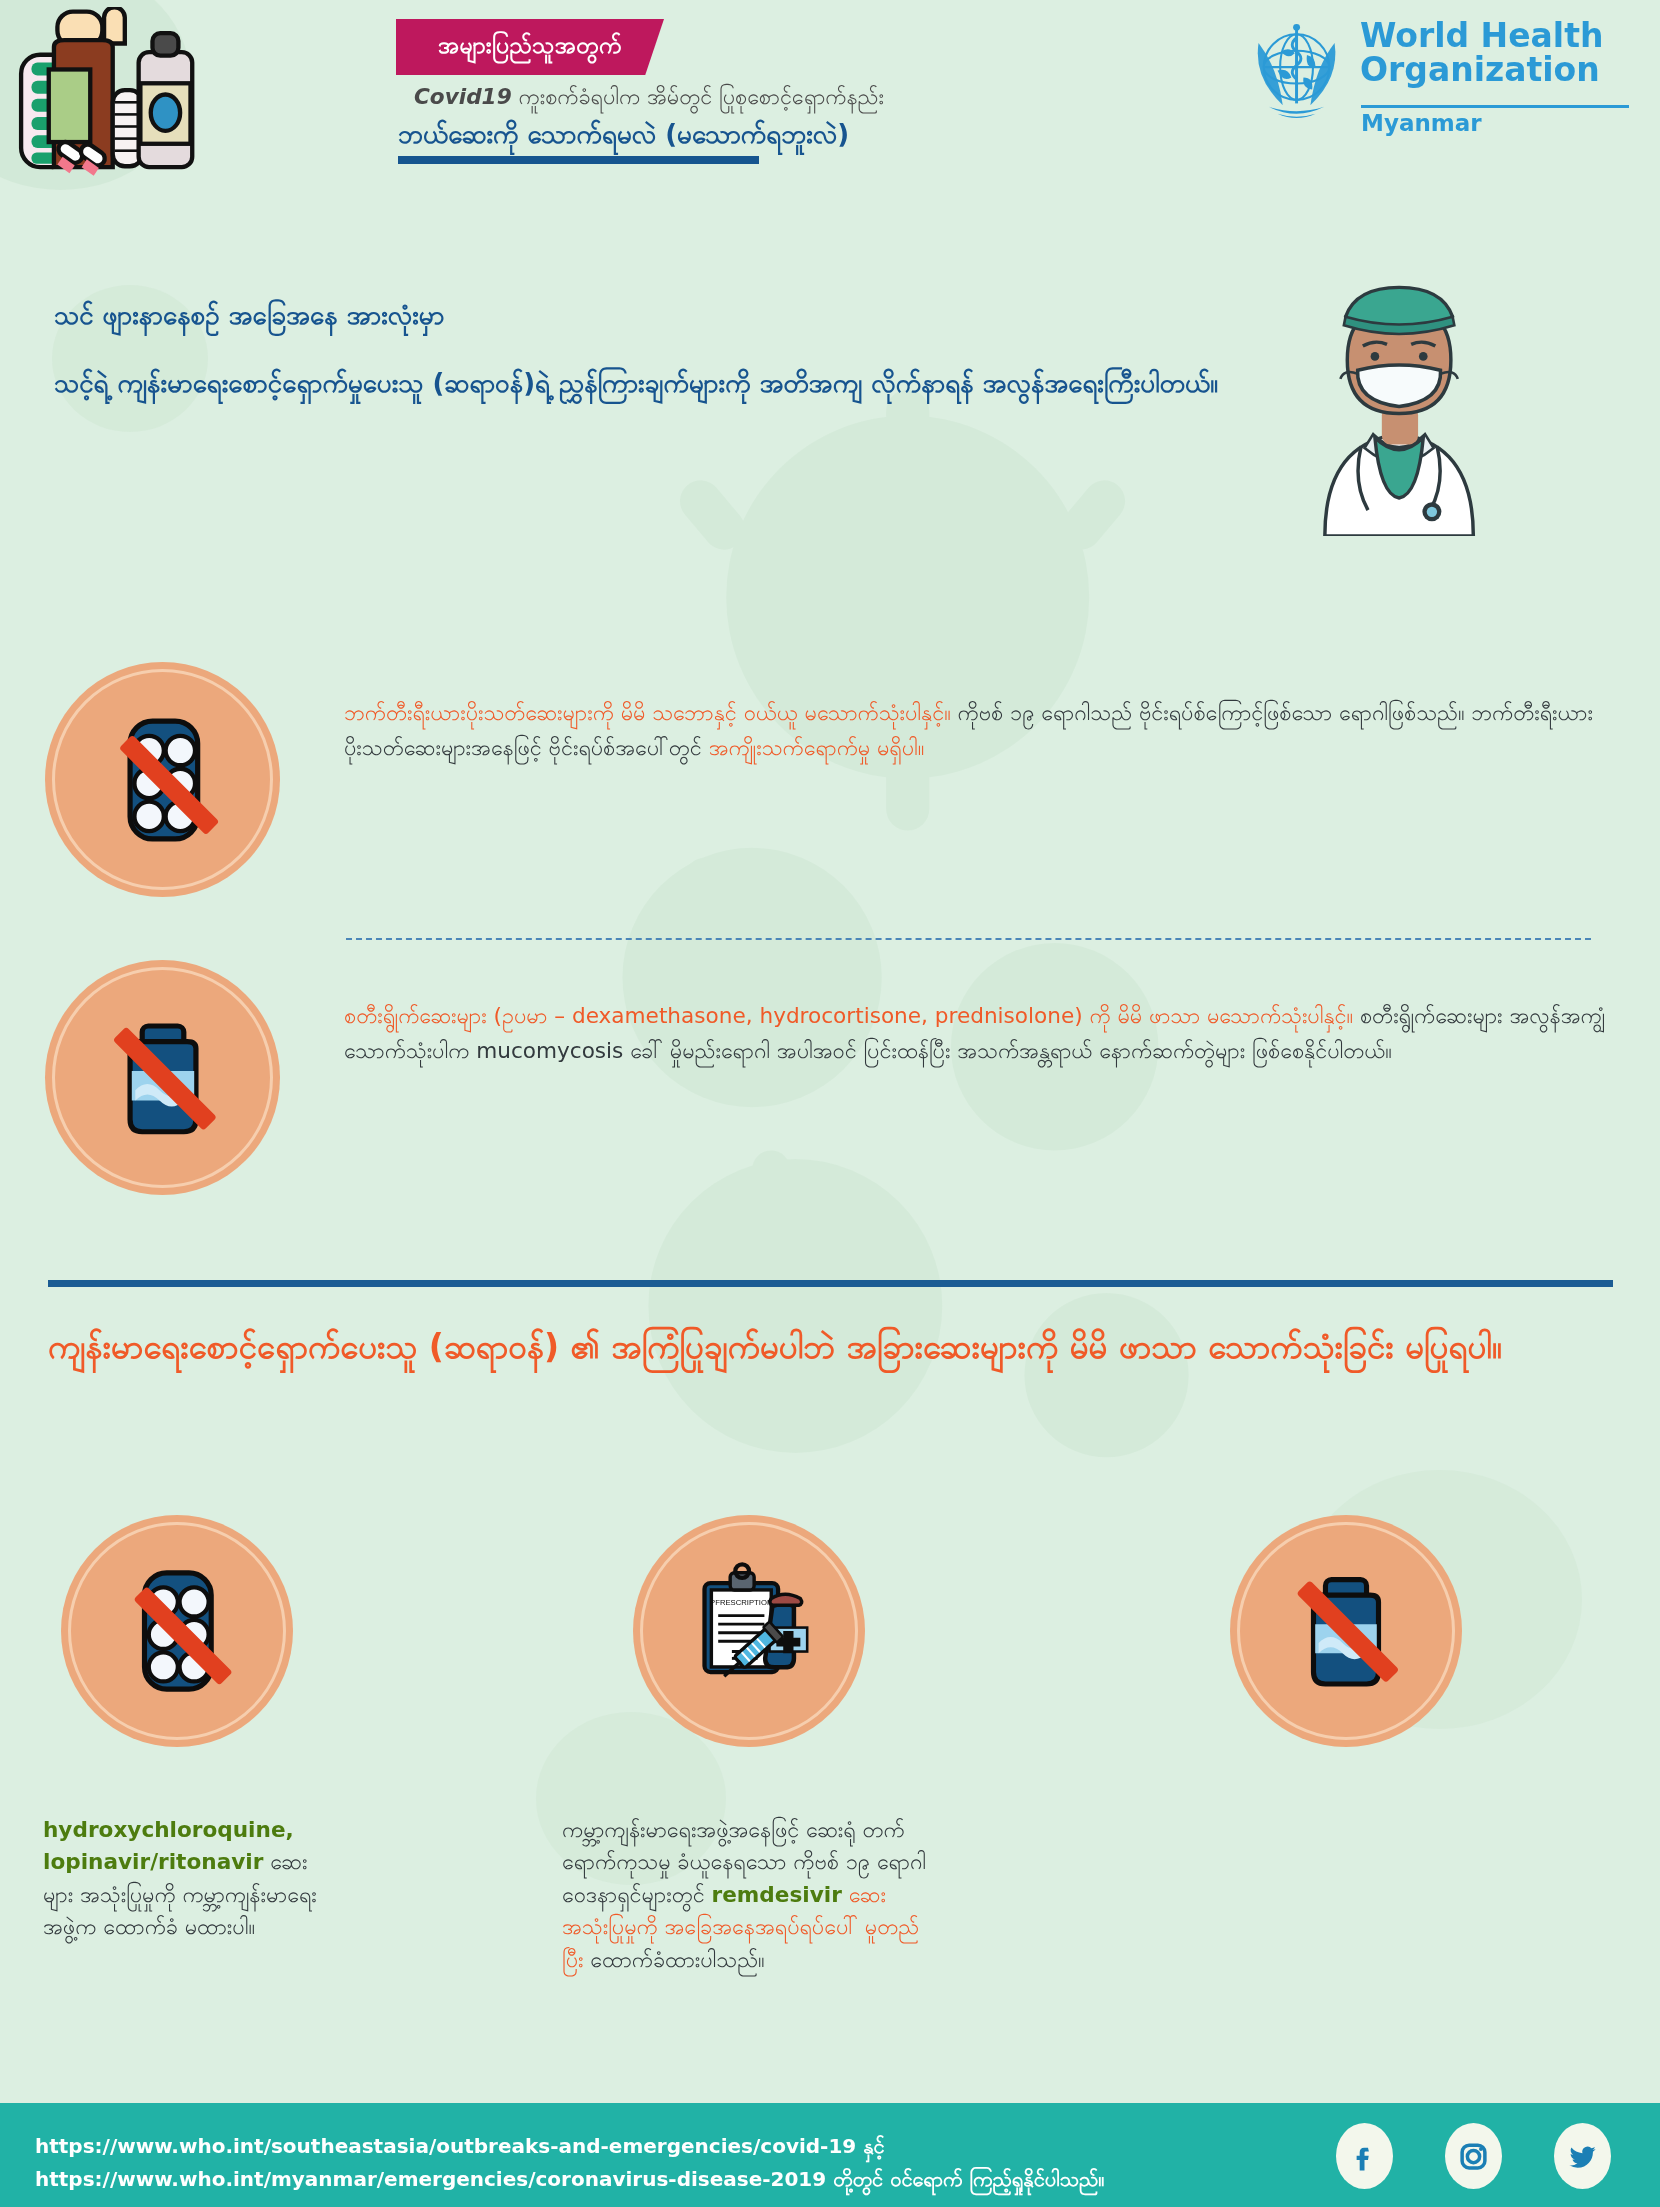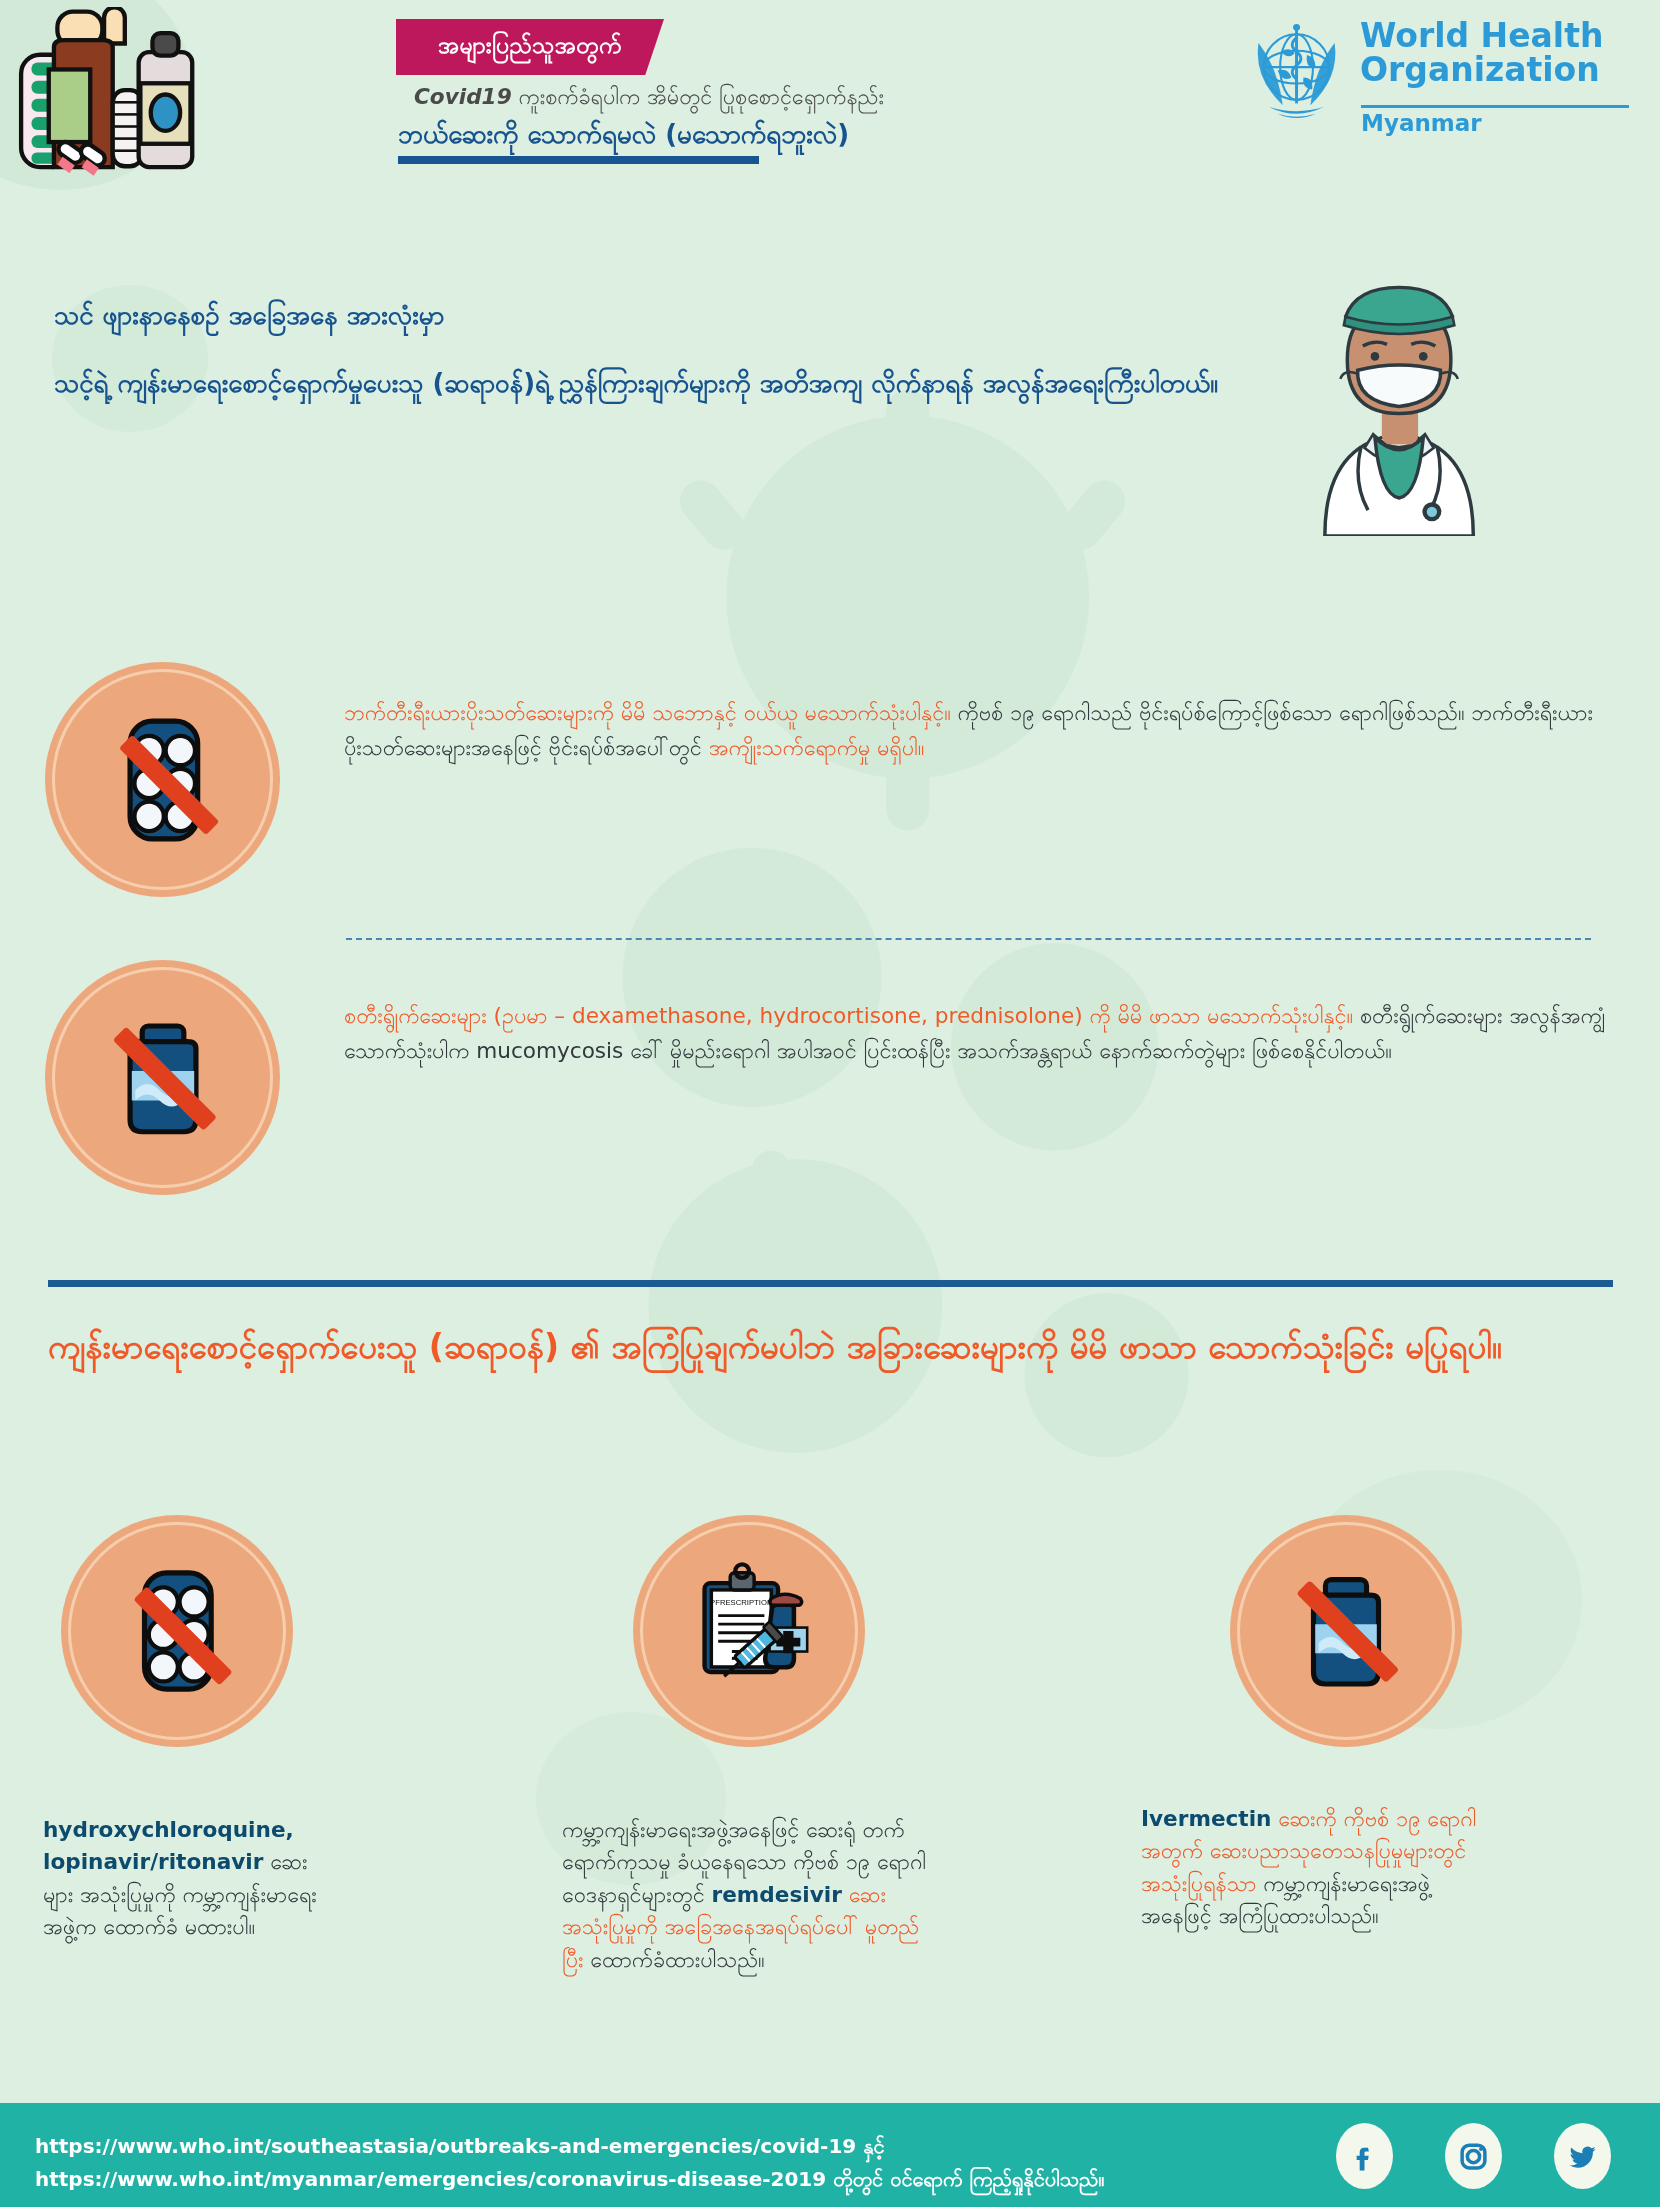--- a/index.html
+++ b/index.html
@@ -153,21 +153,21 @@
     line-height: 1.58;
   }
 
   
   .col-cap {
     position: absolute;
     font-size: 21.6px;
     line-height: 1.5;
     color: #32393d;
   }
-  .col-cap .hl { color: #0c4a6e; font-weight: bold; }
+  .col-cap .hl { color: #4d7c0f; font-weight: bold; }
   .col-cap .hl-plain { color: #f05a28; }
 
   
   .footer {
     position: absolute;
     left: 0; top: 2103px;
     width: 1660px; height: 105px;
     background: #21b2a6;
   }
   .footer-line {
@@ -434,23 +434,20 @@
     <div class="art">
       <svg viewBox="0 0 180 180" width="154" height="154">
         <rect x="66" y="30" width="48" height="22" rx="7" fill="#13507f" stroke="#0d0d0d" stroke-width="6"></rect>
         <path d="M52 56 q0 -8 10 -8 h56 q10 0 10 8 v82 q0 14 -14 14 h-48 q-14 0 -14 -14z" fill="#13507f" stroke="#0d0d0d" stroke-width="6"></path>
         <path d="M54 82 h72 v34 h-72z" fill="#9dd3ee"></path>
         <path d="M58 104 q14 -14 28 0 q14 14 28 0 v12 q-14 14 -28 0 q-14 -14 -28 0z" fill="#cfeaf8"></path>
         <rect x="18" y="78" width="148" height="22" rx="4" fill="#e1401f" transform="rotate(45 90 90)"></rect>
       </svg>
     </div>
   </div>
-  <div class="col-cap" style="left:1141px;top:1803px;width:363px;">
-    <span class="hl">Ivermectin</span><span class="hl-plain"> ဆေးကို ကိုဗစ် ၁၉ ရောဂါ အတွက် ဆေးပညာသုတေသနပြုမှုများတွင် အသုံးပြုရန်သာ</span><span> ကမ္ဘာ့ကျန်းမာရေးအဖွဲ့ အနေဖြင့် အကြံပြုထားပါသည်။</span>
-  </div>
 
   <div class="footer"></div>
   <div class="footer-line l1">
     <span>https://www.who.int/southeastasia/outbreaks-and-emergencies/covid-19</span><span> နှင့်</span>
   </div>
   <div class="footer-line l2">
     <span>https://www.who.int/myanmar/emergencies/coronavirus-disease-2019</span><span> တို့တွင် ဝင်ရောက် ကြည့်ရှုနိုင်ပါသည်။</span>
   </div>
 
   <div class="social" style="left:1336px;">

